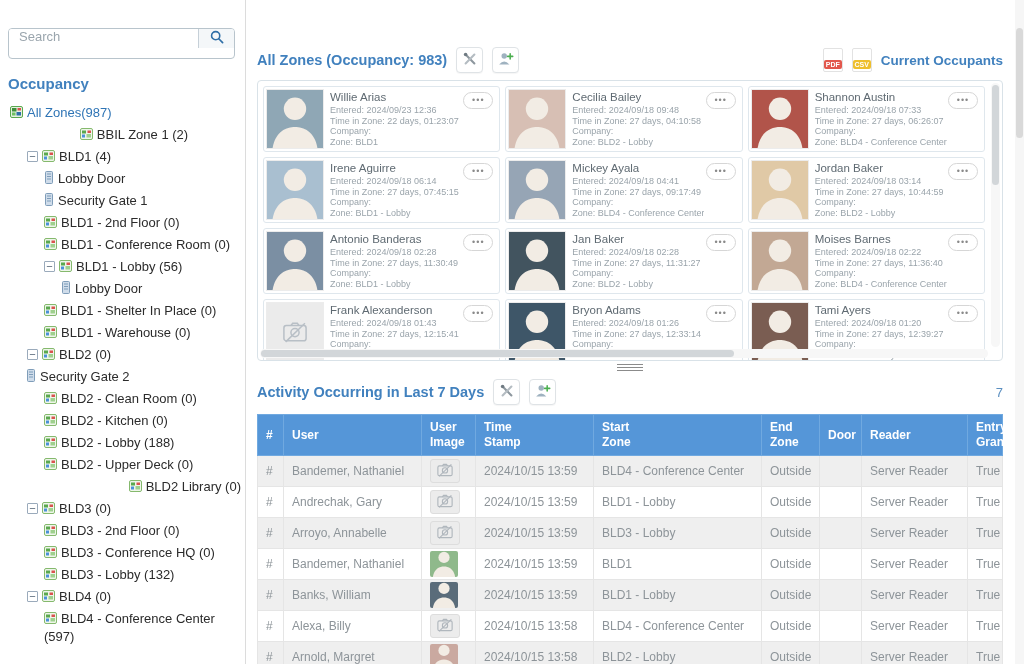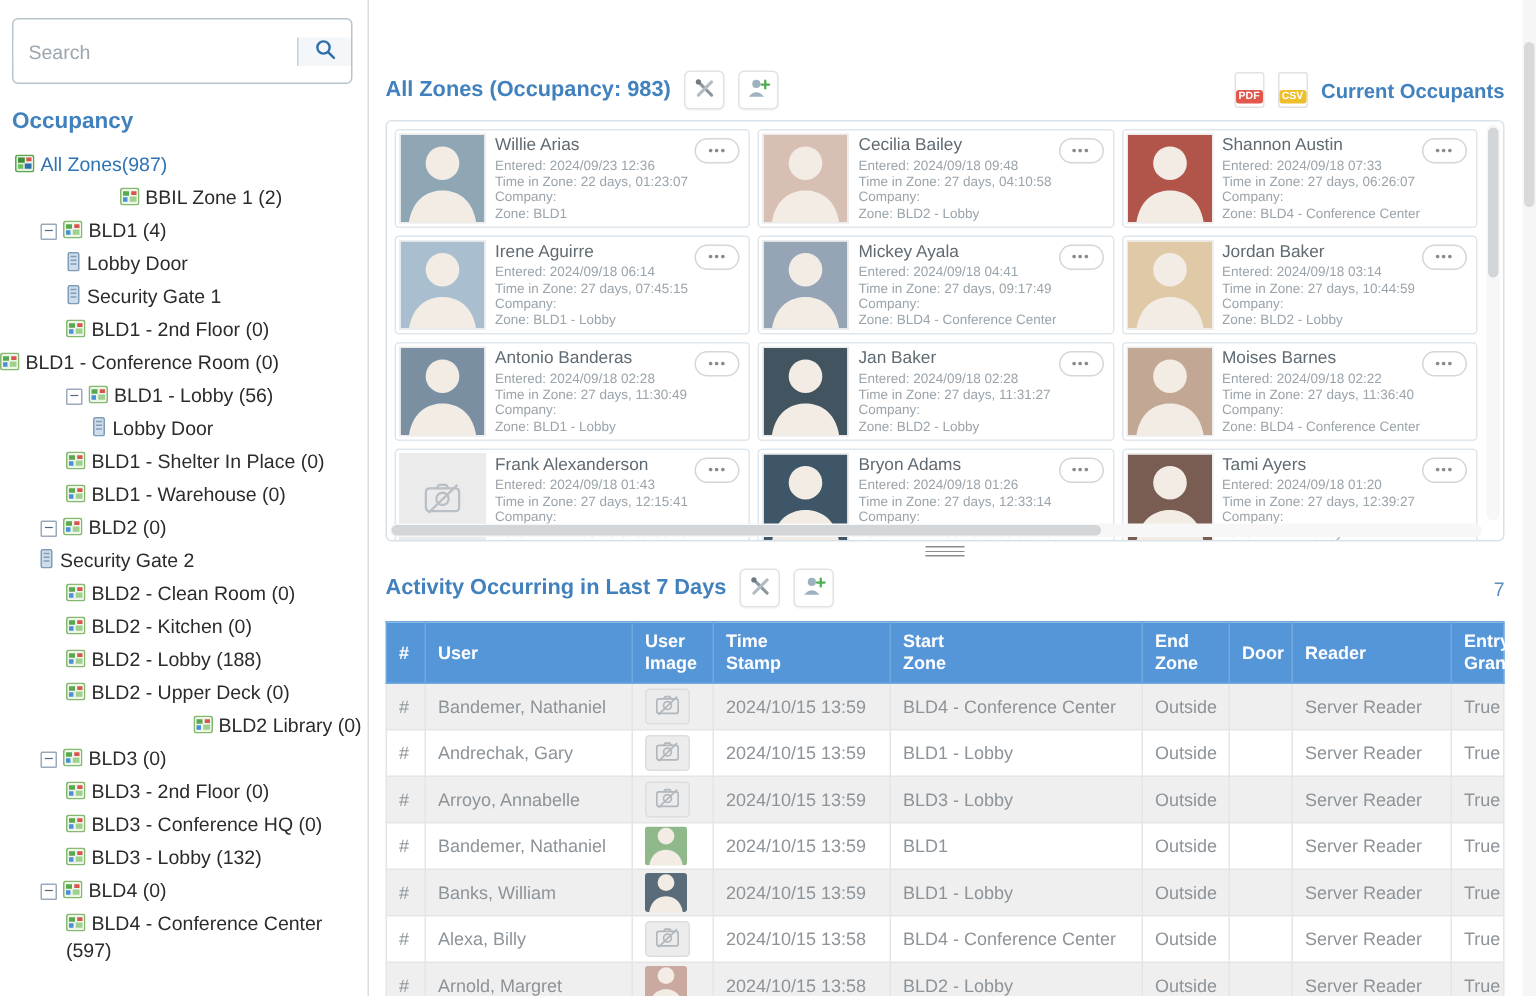--- a/index.html
+++ b/index.html
@@ -3,21 +3,21 @@
 <meta charset="utf-8">
 <style>
   *{box-sizing:border-box;margin:0;padding:0;}
   html,body{width:1024px;height:664px;overflow:hidden;background:#fff;
     font-family:"Liberation Sans",sans-serif;}
   .app{position:relative;width:1024px;height:664px;background:#fff;}
 
   
   .sidebar{position:absolute;left:0;top:0;width:246px;height:664px;
     border-right:1px solid #dcdcdc;padding-top:12px;overflow:hidden;background:#fff;}
-  .search-box{display:flex;align-items:center;height:44px;margin:0 10px 16px 8px;
+  .search-box{display:flex;align-items:flex-start;height:31px;margin:16px 10px 16px 8px;
     border:1px solid #b8c4cc;border-radius:4px;overflow:hidden;background:#fff;}
   .search-box input{flex:1;border:0;outline:none;padding:0 10px;font-size:13px;
     color:#666;font-family:inherit;min-width:0;}
   .search-box input::placeholder{color:#9aa5ad;}
   .search-btn{width:36px;border:0;border-left:1px solid #c6d0d8;background:#f4f7f9;
     display:flex;align-items:center;justify-content:center;cursor:pointer;}
   .side-heading{color:#4181be;font-size:15px;font-weight:bold;margin:0 10px 10px 8px;}
   .tree{font-size:13px;color:#2b2b2b;overflow:hidden;}
   .tree-item{padding:2px 4px 2px 0;line-height:17px;cursor:pointer;}
   .tree-item.selected .tree-label{color:#2e74b5;}
@@ -149,21 +149,21 @@
               <rect x="3" y="5" width="4" height="1" fill="#7f9db9"></rect>
               <rect x="3" y="7.5" width="4" height="1" fill="#7f9db9"></rect>
             </svg></span><span class="tree-label">Security Gate 1</span></div>
         <div class="tree-item" style="padding-left: 44px;"><span class="tree-icon"><svg width="13" height="12" viewBox="0 0 13 12">
               <rect x="0.5" y="0.5" width="12" height="11" rx="1.5" fill="#eef6ea" stroke="#85b96d"></rect>
               <rect x="2" y="2.5" width="4" height="3" fill="#5aa84e"></rect>
               <rect x="7.5" y="2.5" width="3.5" height="2.5" fill="#d9534f"></rect>
               <rect x="2" y="6.5" width="3" height="3" fill="#4a90d9"></rect>
               <rect x="6.5" y="6" width="4.5" height="3.5" fill="#9fd08e"></rect>
             </svg></span><span class="tree-label">BLD1 - 2nd Floor (0)</span></div>
-        <div class="tree-item" style=""><span class="tree-icon"><svg width="13" height="12" viewBox="0 0 13 12">
+        <div class="tree-item" style="padding-left: 44px;"><span class="tree-icon"><svg width="13" height="12" viewBox="0 0 13 12">
               <rect x="0.5" y="0.5" width="12" height="11" rx="1.5" fill="#eef6ea" stroke="#85b96d"></rect>
               <rect x="2" y="2.5" width="4" height="3" fill="#5aa84e"></rect>
               <rect x="7.5" y="2.5" width="3.5" height="2.5" fill="#d9534f"></rect>
               <rect x="2" y="6.5" width="3" height="3" fill="#4a90d9"></rect>
               <rect x="6.5" y="6" width="4.5" height="3.5" fill="#9fd08e"></rect>
             </svg></span><span class="tree-label">BLD1 - Conference Room (0)</span></div>
         <div class="tree-item" style="padding-left: 44px;"><span class="expander">−</span><span class="tree-icon"><svg width="13" height="12" viewBox="0 0 13 12">
               <rect x="0.5" y="0.5" width="12" height="11" rx="1.5" fill="#eef6ea" stroke="#85b96d"></rect>
               <rect x="2" y="2.5" width="4" height="3" fill="#5aa84e"></rect>
               <rect x="7.5" y="2.5" width="3.5" height="2.5" fill="#d9534f"></rect>

